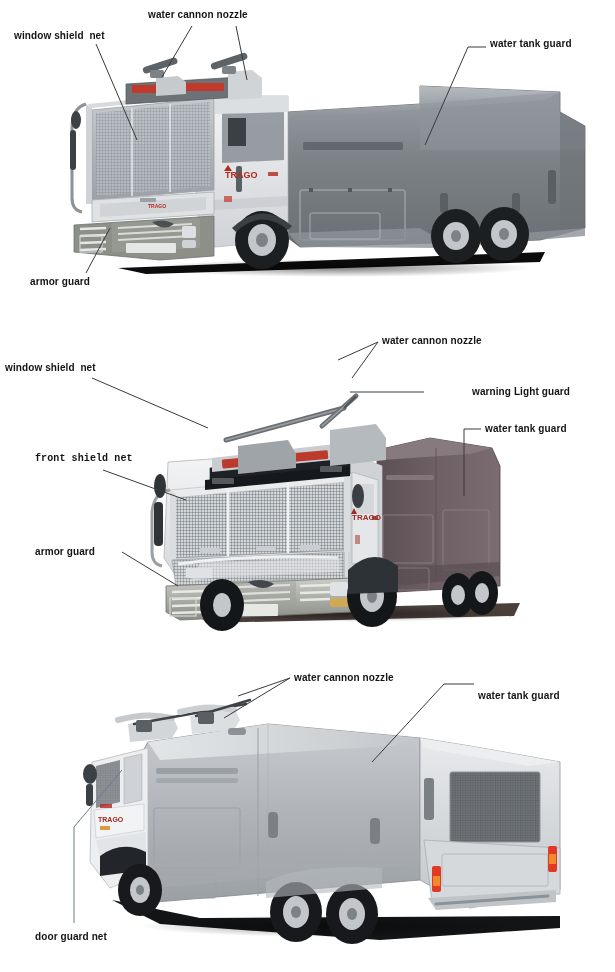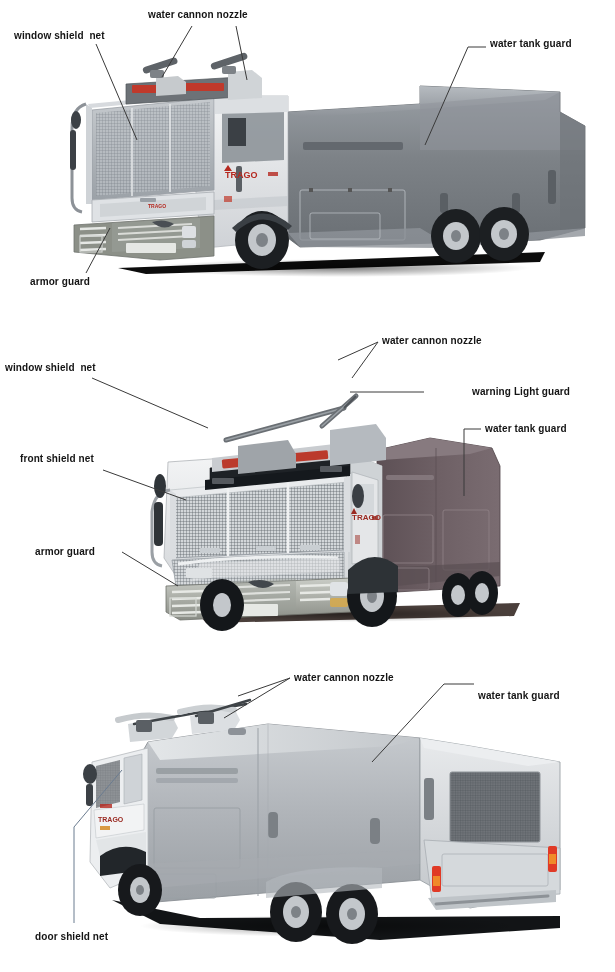--- a/index.html
+++ b/index.html
@@ -337,21 +337,21 @@
       <path d="M481 109 L464 109 L464 176"></path>
       <path d="M103 150 L186 180"></path>
       <path d="M122 232 L178 266"></path>
     </g>
   </svg>
 
   <div class="lbl" style="left:382px;top:16px;">water cannon nozzle</div>
   <div class="lbl" style="left:5px;top:43px;">window shield  net</div>
   <div class="lbl" style="left:428px;top:67px;margin-left:44px;">warning Light guard</div>
   <div class="lbl" style="left:485px;top:104px;">water tank guard</div>
-  <div class="lbl" style="left:20px;top:134px;">front shield net</div>
+  <div class="lbl" style="left:35px;top:134px;font-family:Liberation Mono, monospace;">front shield net</div>
   <div class="lbl" style="left:35px;top:227px;">armor guard</div>
 </div>
 
 <div class="panel" id="panel-3">
   <svg class="art" viewBox="0 0 615 322">
     <defs>
       <linearGradient id="g3body" x1="0" y1="0" x2="0" y2="1">
         <stop offset="0" stop-color="#c8ccd0"></stop>
           <stop offset="0.5" stop-color="#b0b4b9"></stop>
           <stop offset="1" stop-color="#9ba0a5"></stop>
@@ -458,14 +458,14 @@
       <path d="M290 28 L224 68"></path>
       <path d="M474 34 L444 34 L372 112"></path>
     </g>
     <g fill="none" stroke="#6b7c90" stroke-width="1">
       <path d="M74 273 L74 177 L122 120"></path>
     </g>
   </svg>
 
   <div class="lbl" style="left:294px;top:23px;">water cannon nozzle</div>
   <div class="lbl" style="left:478px;top:41px;">water tank guard</div>
-  <div class="lbl" style="left:35px;top:282px;">door shield net</div>
+  <div class="lbl" style="left:35px;top:282px;">door guard net</div>
 </div>
 
 </body></html>

